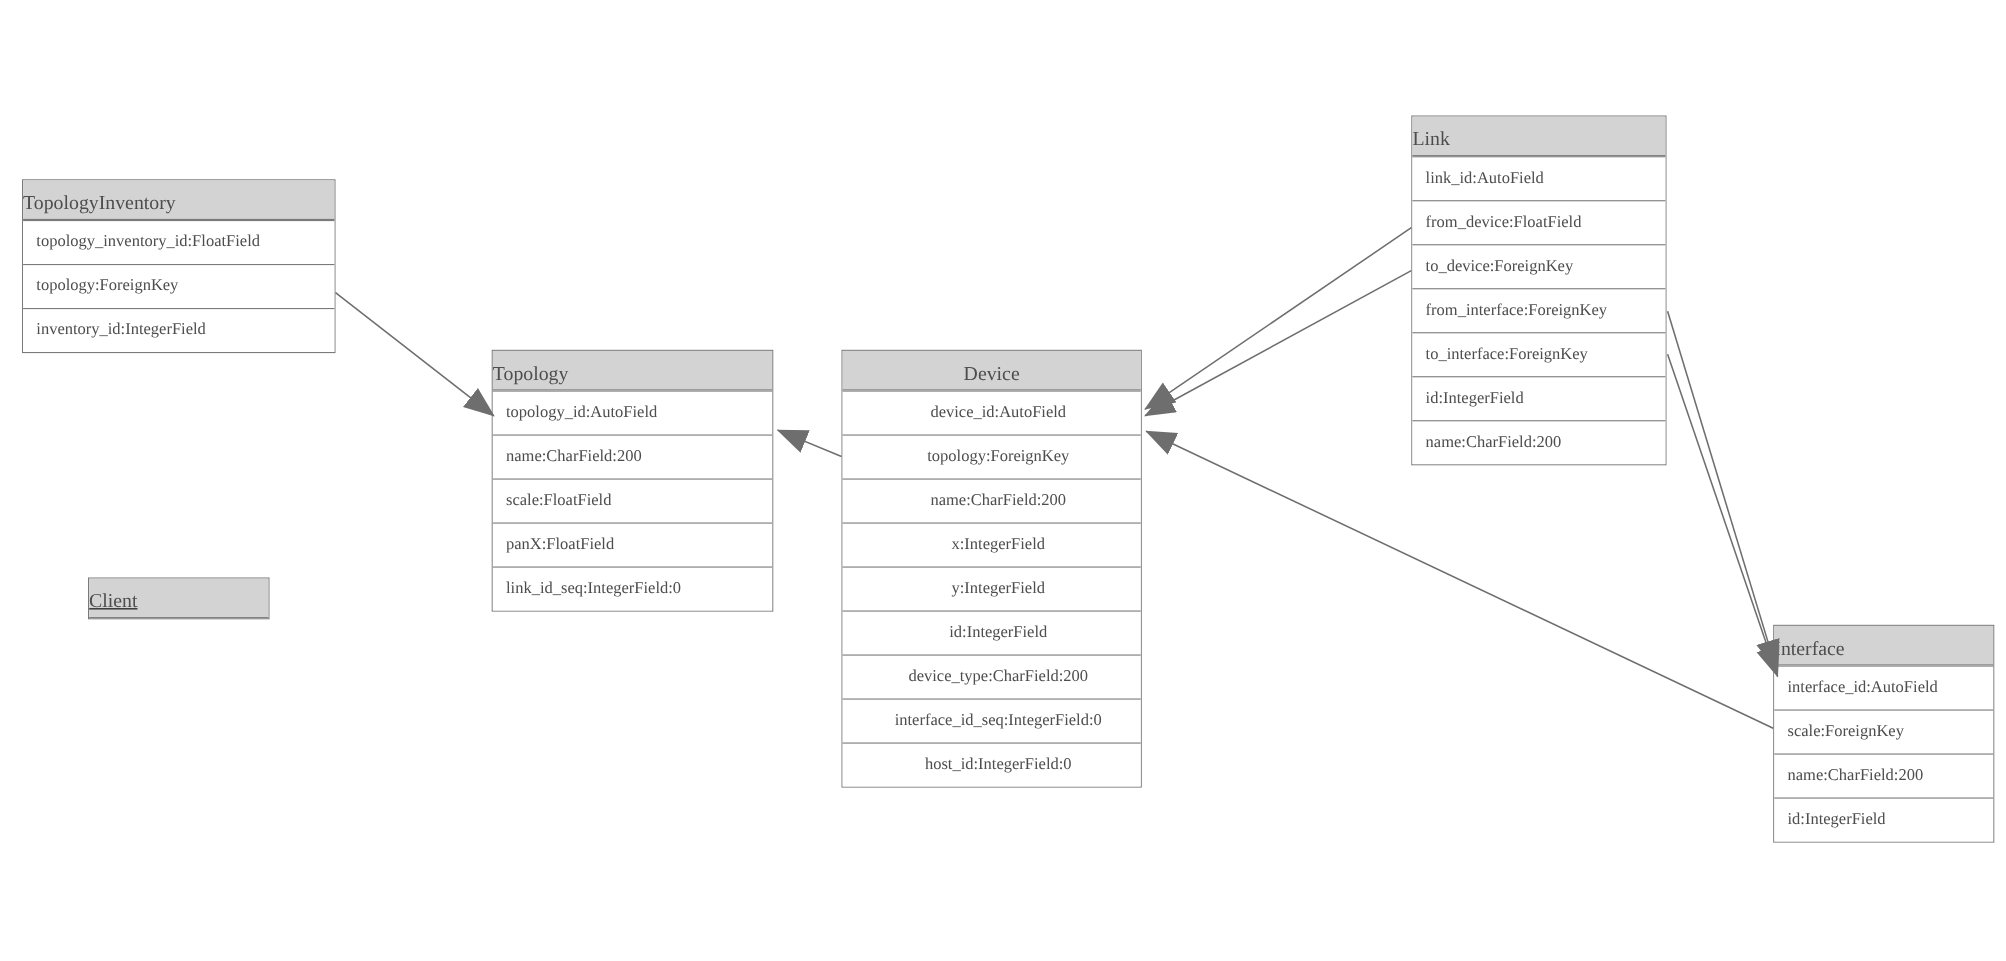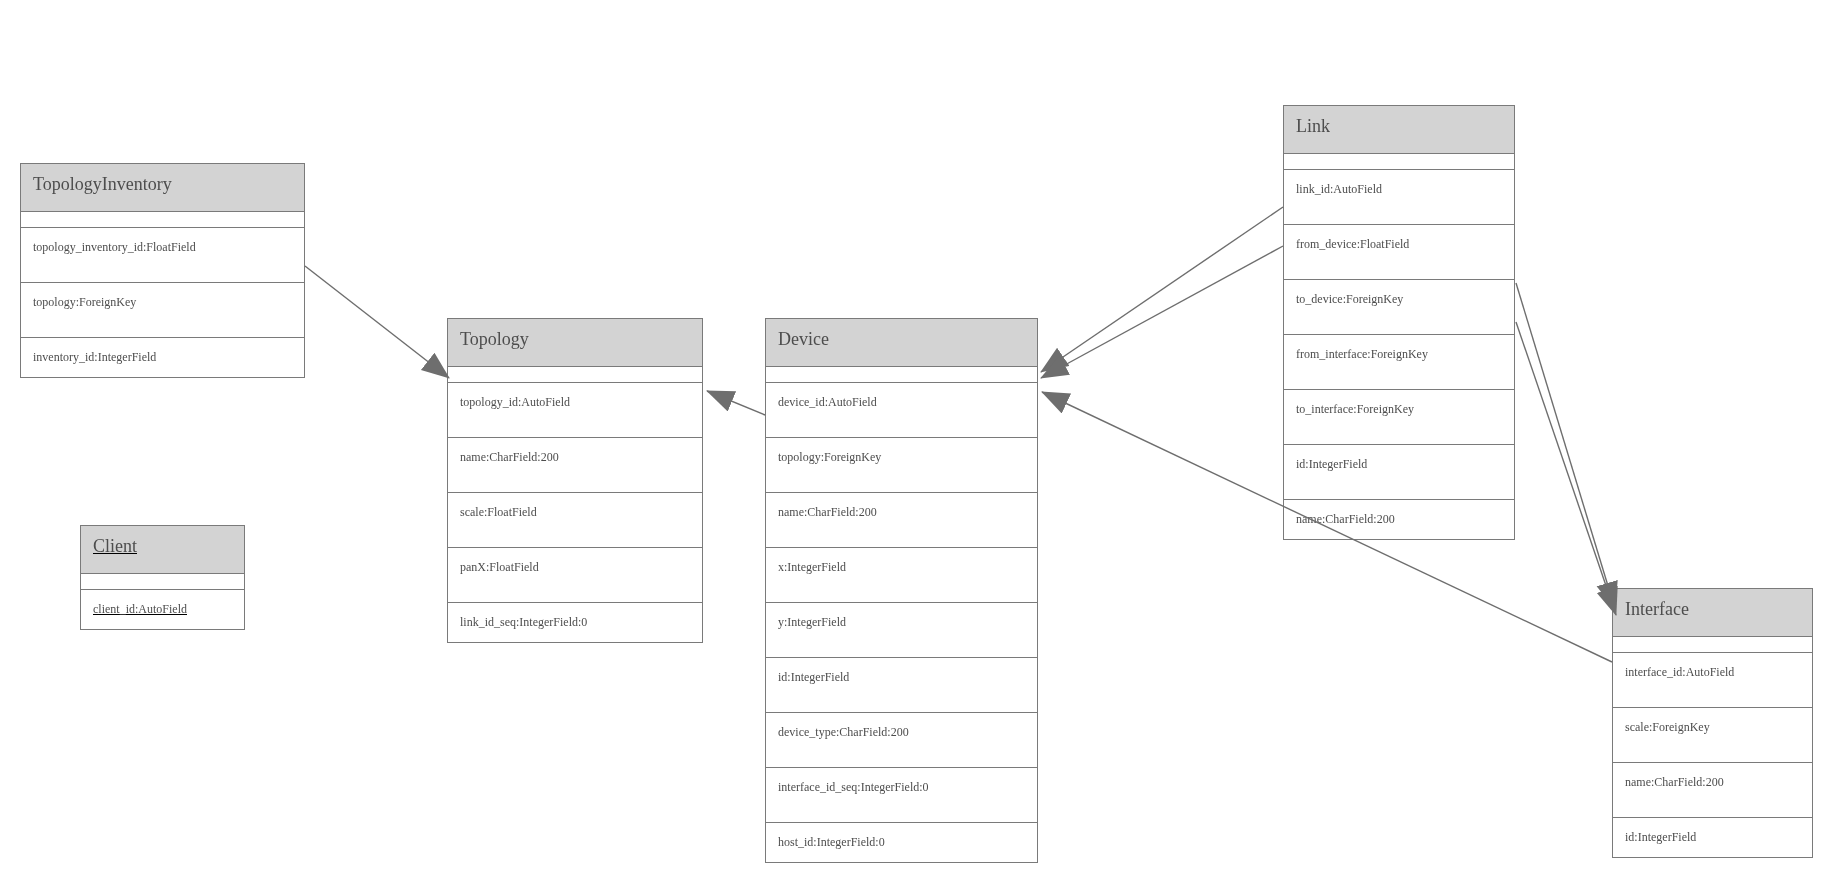--- a/index.html
+++ b/index.html
@@ -18,43 +18,42 @@
     overflow:hidden;
   }
   .entity{
     position:absolute;
     border:1.5px solid var(--border);
     background:#ffffff;
     box-sizing:border-box;
     z-index:2;
   }
   .entity-header{
-    height:48px;
+    height:36px;
     line-height:40px;
     background:var(--header-fill);
     color:var(--text);
     font-size:18px;
-    padding-left:12px;
+    padding-left:0;
     border-bottom:1.5px solid var(--border);
     box-sizing:border-box;
     white-space:nowrap;
     overflow:hidden;
   }
   .entity-row{
     height:40px;
     line-height:38px;
     color:var(--text);
-    font-size:12px;
+    font-size:15px;
     padding-left:12px;
     border-top:1px solid var(--border);
     box-sizing:border-box;
     white-space:nowrap;
     overflow:hidden;
     background:#ffffff;
-    margin-top:15px;
   }
   .entity-row:first-of-type{border-top:none;}
   #edges{
     position:absolute;
     left:0;top:0;
     width:1824px;height:874px;
     z-index:3;
     pointer-events:none;
   }
 </style>
@@ -85,23 +84,22 @@
     <div class="entity" style="left: 447px; top: 318px; width: 256px;">
       <div class="entity-header">Topology</div>
       <div class="entity-row">topology_id:AutoField</div>
       <div class="entity-row">name:CharField:200</div>
       <div class="entity-row">scale:FloatField</div>
       <div class="entity-row">panX:FloatField</div>
       <div class="entity-row">link_id_seq:IntegerField:0</div>
     </div>
     <div class="entity" style="left: 80px; top: 525px; width: 165px; text-decoration: underline;">
       <div class="entity-header">Client</div>
-      <div class="entity-row">client_id:AutoField</div>
     </div>
-    <div class="entity" style="left: 765px; top: 318px; width: 273px;">
+    <div class="entity" style="left: 765px; top: 318px; width: 273px; text-align: center;">
       <div class="entity-header">Device</div>
       <div class="entity-row">device_id:AutoField</div>
       <div class="entity-row">topology:ForeignKey</div>
       <div class="entity-row">name:CharField:200</div>
       <div class="entity-row">x:IntegerField</div>
       <div class="entity-row">y:IntegerField</div>
       <div class="entity-row">id:IntegerField</div>
       <div class="entity-row">device_type:CharField:200</div>
       <div class="entity-row">interface_id_seq:IntegerField:0</div>
       <div class="entity-row">host_id:IntegerField:0</div>
@@ -109,20 +107,20 @@
     <div class="entity" style="left: 1283px; top: 105px; width: 232px;">
       <div class="entity-header">Link</div>
       <div class="entity-row">link_id:AutoField</div>
       <div class="entity-row">from_device:FloatField</div>
       <div class="entity-row">to_device:ForeignKey</div>
       <div class="entity-row">from_interface:ForeignKey</div>
       <div class="entity-row">to_interface:ForeignKey</div>
       <div class="entity-row">id:IntegerField</div>
       <div class="entity-row">name:CharField:200</div>
     </div>
-    <div class="entity" style="left: 1612px; top: 588px; width: 201px;">
+    <div class="entity" style="left: 1612px; top: 568px; width: 201px;">
       <div class="entity-header">Interface</div>
       <div class="entity-row">interface_id:AutoField</div>
       <div class="entity-row">scale:ForeignKey</div>
       <div class="entity-row">name:CharField:200</div>
       <div class="entity-row">id:IntegerField</div>
     </div>
   </div>
 
 </body></html>

